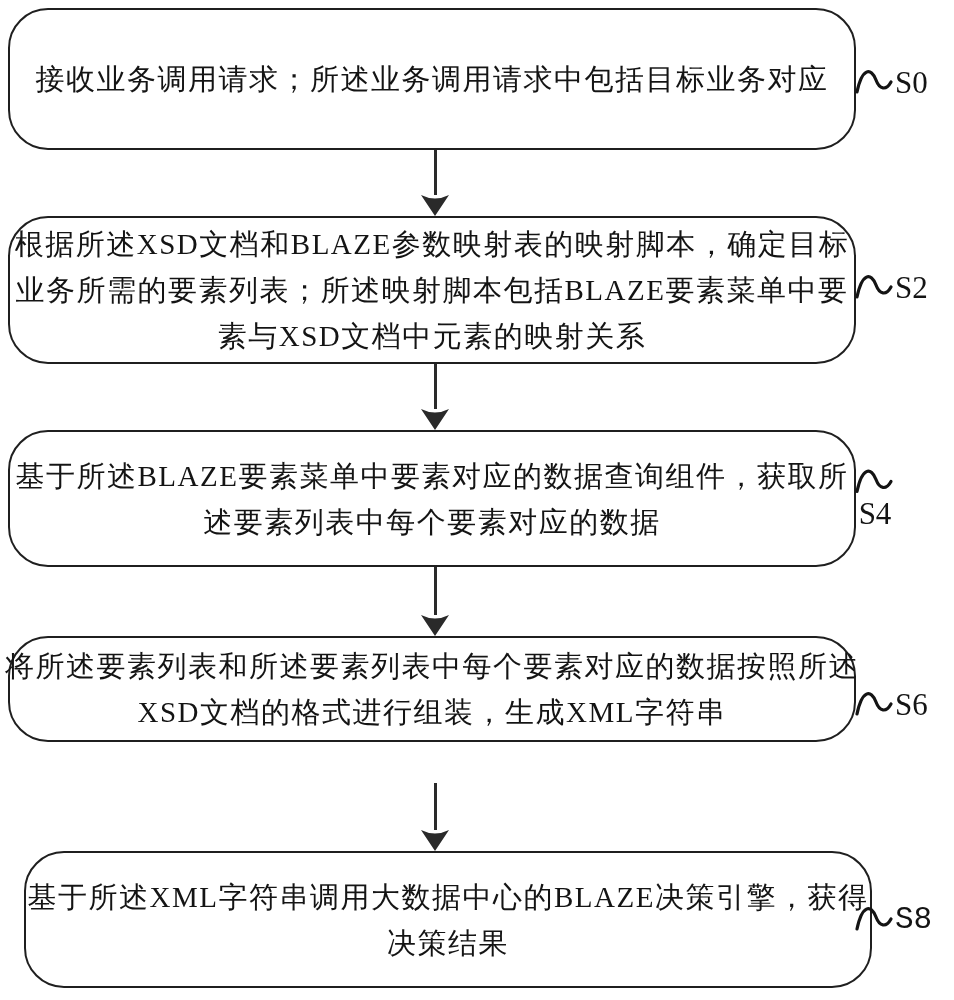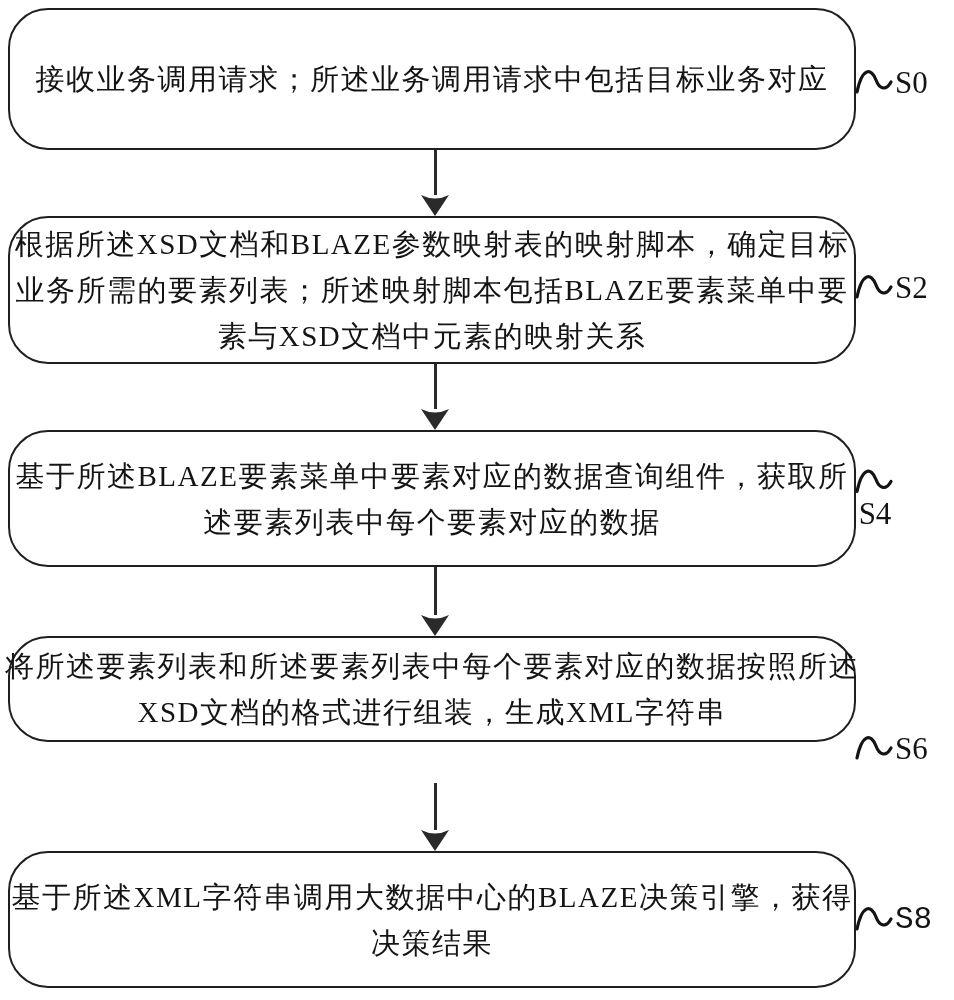--- a/index.html
+++ b/index.html
@@ -126,35 +126,35 @@
     <div class="shaft"></div>
     <svg width="28" height="21" viewBox="0 0 28 21">
       <path d="M0 0 Q14 7 28 0 L14 21 Z" fill="#2a2a2a"></path>
     </svg>
   </div>
 
   <div class="step-box" style="top:636px; height:106px;align-items:center;">
     <div class="step-line">将所述要素列表和所述要素列表中每个要素对应的数据按照所述</div>
     <div class="step-line">XSD文档的格式进行组装，生成XML字符串</div>
   </div>
-  <div class="step-tag" style="top:748px;align-items:flex-end;">
+  <div class="step-tag" style="top:704px;align-items:flex-end;">
     <svg class="wave-icon" width="40" height="32" viewBox="0 0 40 32">
       <path d="M2 26 C7 2, 16 1, 21 14 C24.5 23.5, 31 25, 36 16" fill="none" stroke="#141414" stroke-width="3.2" stroke-linecap="round"></path>
     </svg>
     <span class="tag-text">S6</span>
   </div>
 
   <div class="flow-arrow" style="top:783px; height:68px;">
     <div class="shaft"></div>
     <svg width="28" height="21" viewBox="0 0 28 21">
       <path d="M0 0 Q14 7 28 0 L14 21 Z" fill="#2a2a2a"></path>
     </svg>
   </div>
 
-  <div class="step-box" style="top:851px; height:137px;">
+  <div class="step-box" style="top:851px; height:137px;margin-left:16px;">
     <div class="step-line">基于所述XML字符串调用大数据中心的BLAZE决策引擎，获得</div>
     <div class="step-line">决策结果</div>
   </div>
   <div class="step-tag" style="top:919px;font-family:Liberation Mono, monospace;">
     <svg class="wave-icon" width="40" height="32" viewBox="0 0 40 32">
       <path d="M2 26 C7 2, 16 1, 21 14 C24.5 23.5, 31 25, 36 16" fill="none" stroke="#141414" stroke-width="3.2" stroke-linecap="round"></path>
     </svg>
     <span class="tag-text">S8</span>
   </div>
 

